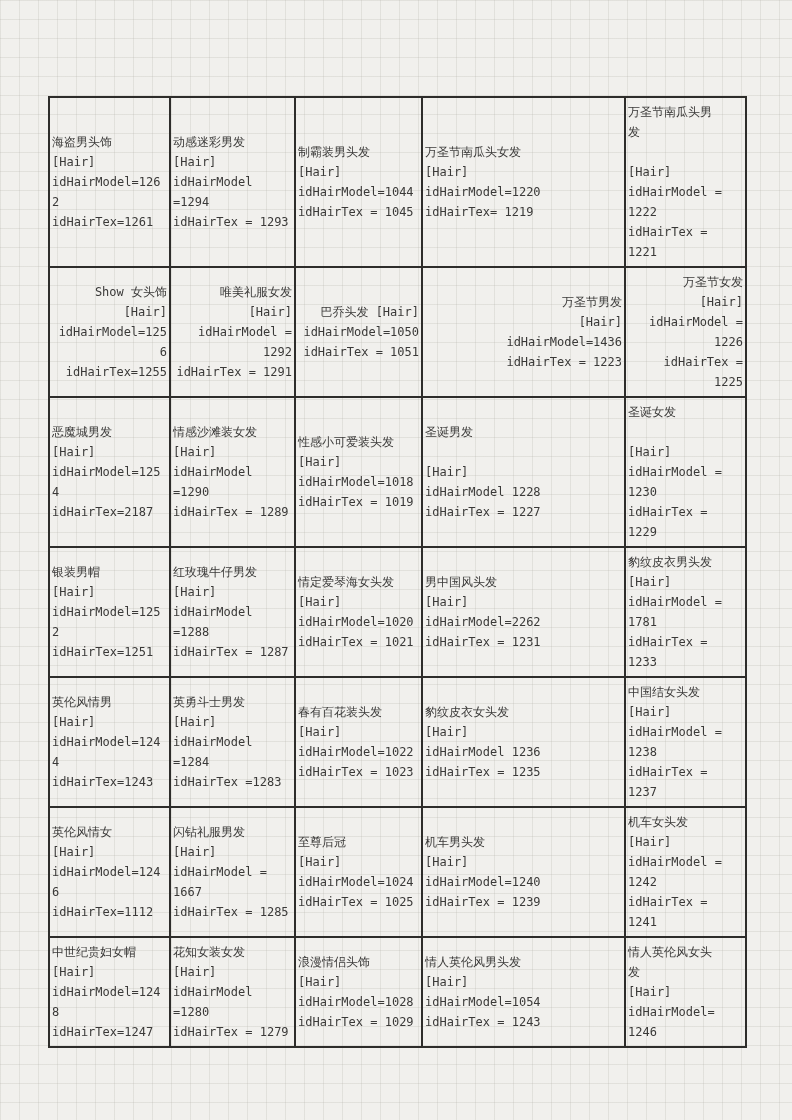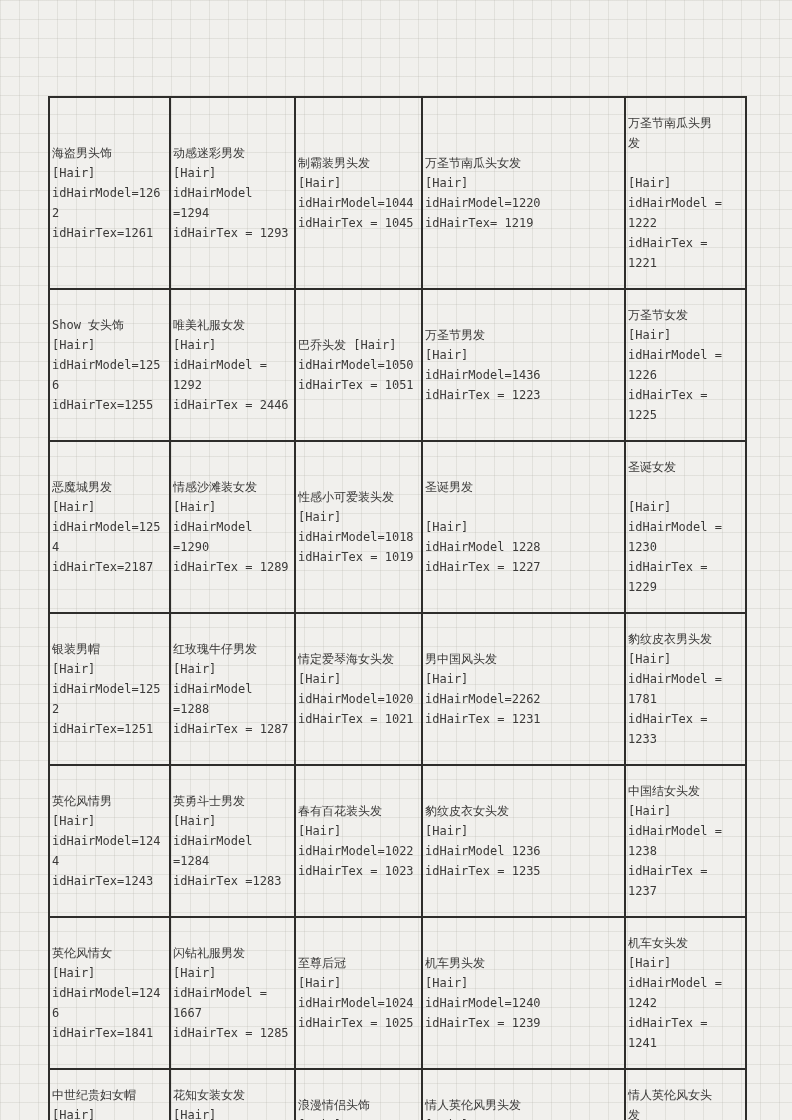--- a/index.html
+++ b/index.html
@@ -25,36 +25,36 @@
   table.hair-table {
     position: absolute;
     left: 48px;
     top: 96px;
     border-collapse: collapse;
     table-layout: fixed;
   }
   table.hair-table td {
     border: 2px solid #2e2d2b;
     vertical-align: middle;
-    padding: 15px 2px;
+    padding: 4px 2px;
     font-family: "DejaVu Sans Mono", "Liberation Mono", monospace;
     font-size: 12px;
     line-height: 20px;
     color: #3a3938;
     white-space: pre-line;
     overflow: hidden;
     word-break: break-all;
   }
   .col-a { width: 121px; }
   .col-b { width: 125px; }
   .col-c { width: 127px; }
   .col-d { width: 203px; }
   .col-e { width: 121px; }
   .row-1 { height: 170px; }
-  .row-2 { height: 123px; }
+  .row-2 { height: 123px; text-align: right; }
   .row-3 { height: 146px; }
   .row-4 { height: 90px; }
   .row-5 { height: 97px; }
   .row-6 { height: 124px; }
   .row-7 { height: 94px; }
 </style>
 </head>
 <body>
 
 <div class="sheet">
@@ -96,21 +96,21 @@
       </tr>
       <tr class="row-2">
         <td>Show 女头饰
 [Hair]
 idHairModel=1256
 idHairTex=1255</td>
         <td>唯美礼服女发
 [Hair]
 idHairModel =
 1292
-idHairTex = 2446</td>
+idHairTex = 1291</td>
         <td>巴乔头发 [Hair]
 idHairModel=1050
 idHairTex = 1051</td>
         <td>万圣节男发
 [Hair]
 idHairModel=1436
 idHairTex = 1223</td>
         <td>万圣节女发
 [Hair]
 idHairModel =
@@ -192,21 +192,21 @@
 [Hair]
 idHairModel =
 1238
 idHairTex =
 1237</td>
       </tr>
       <tr class="row-6">
         <td>英伦风情女
 [Hair]
 idHairModel=1246
-idHairTex=1841</td>
+idHairTex=1112</td>
         <td>闪钻礼服男发
 [Hair]
 idHairModel =
 1667
 idHairTex = 1285</td>
         <td>至尊后冠
 [Hair]
 idHairModel=1024
 idHairTex = 1025</td>
         <td>机车男头发

